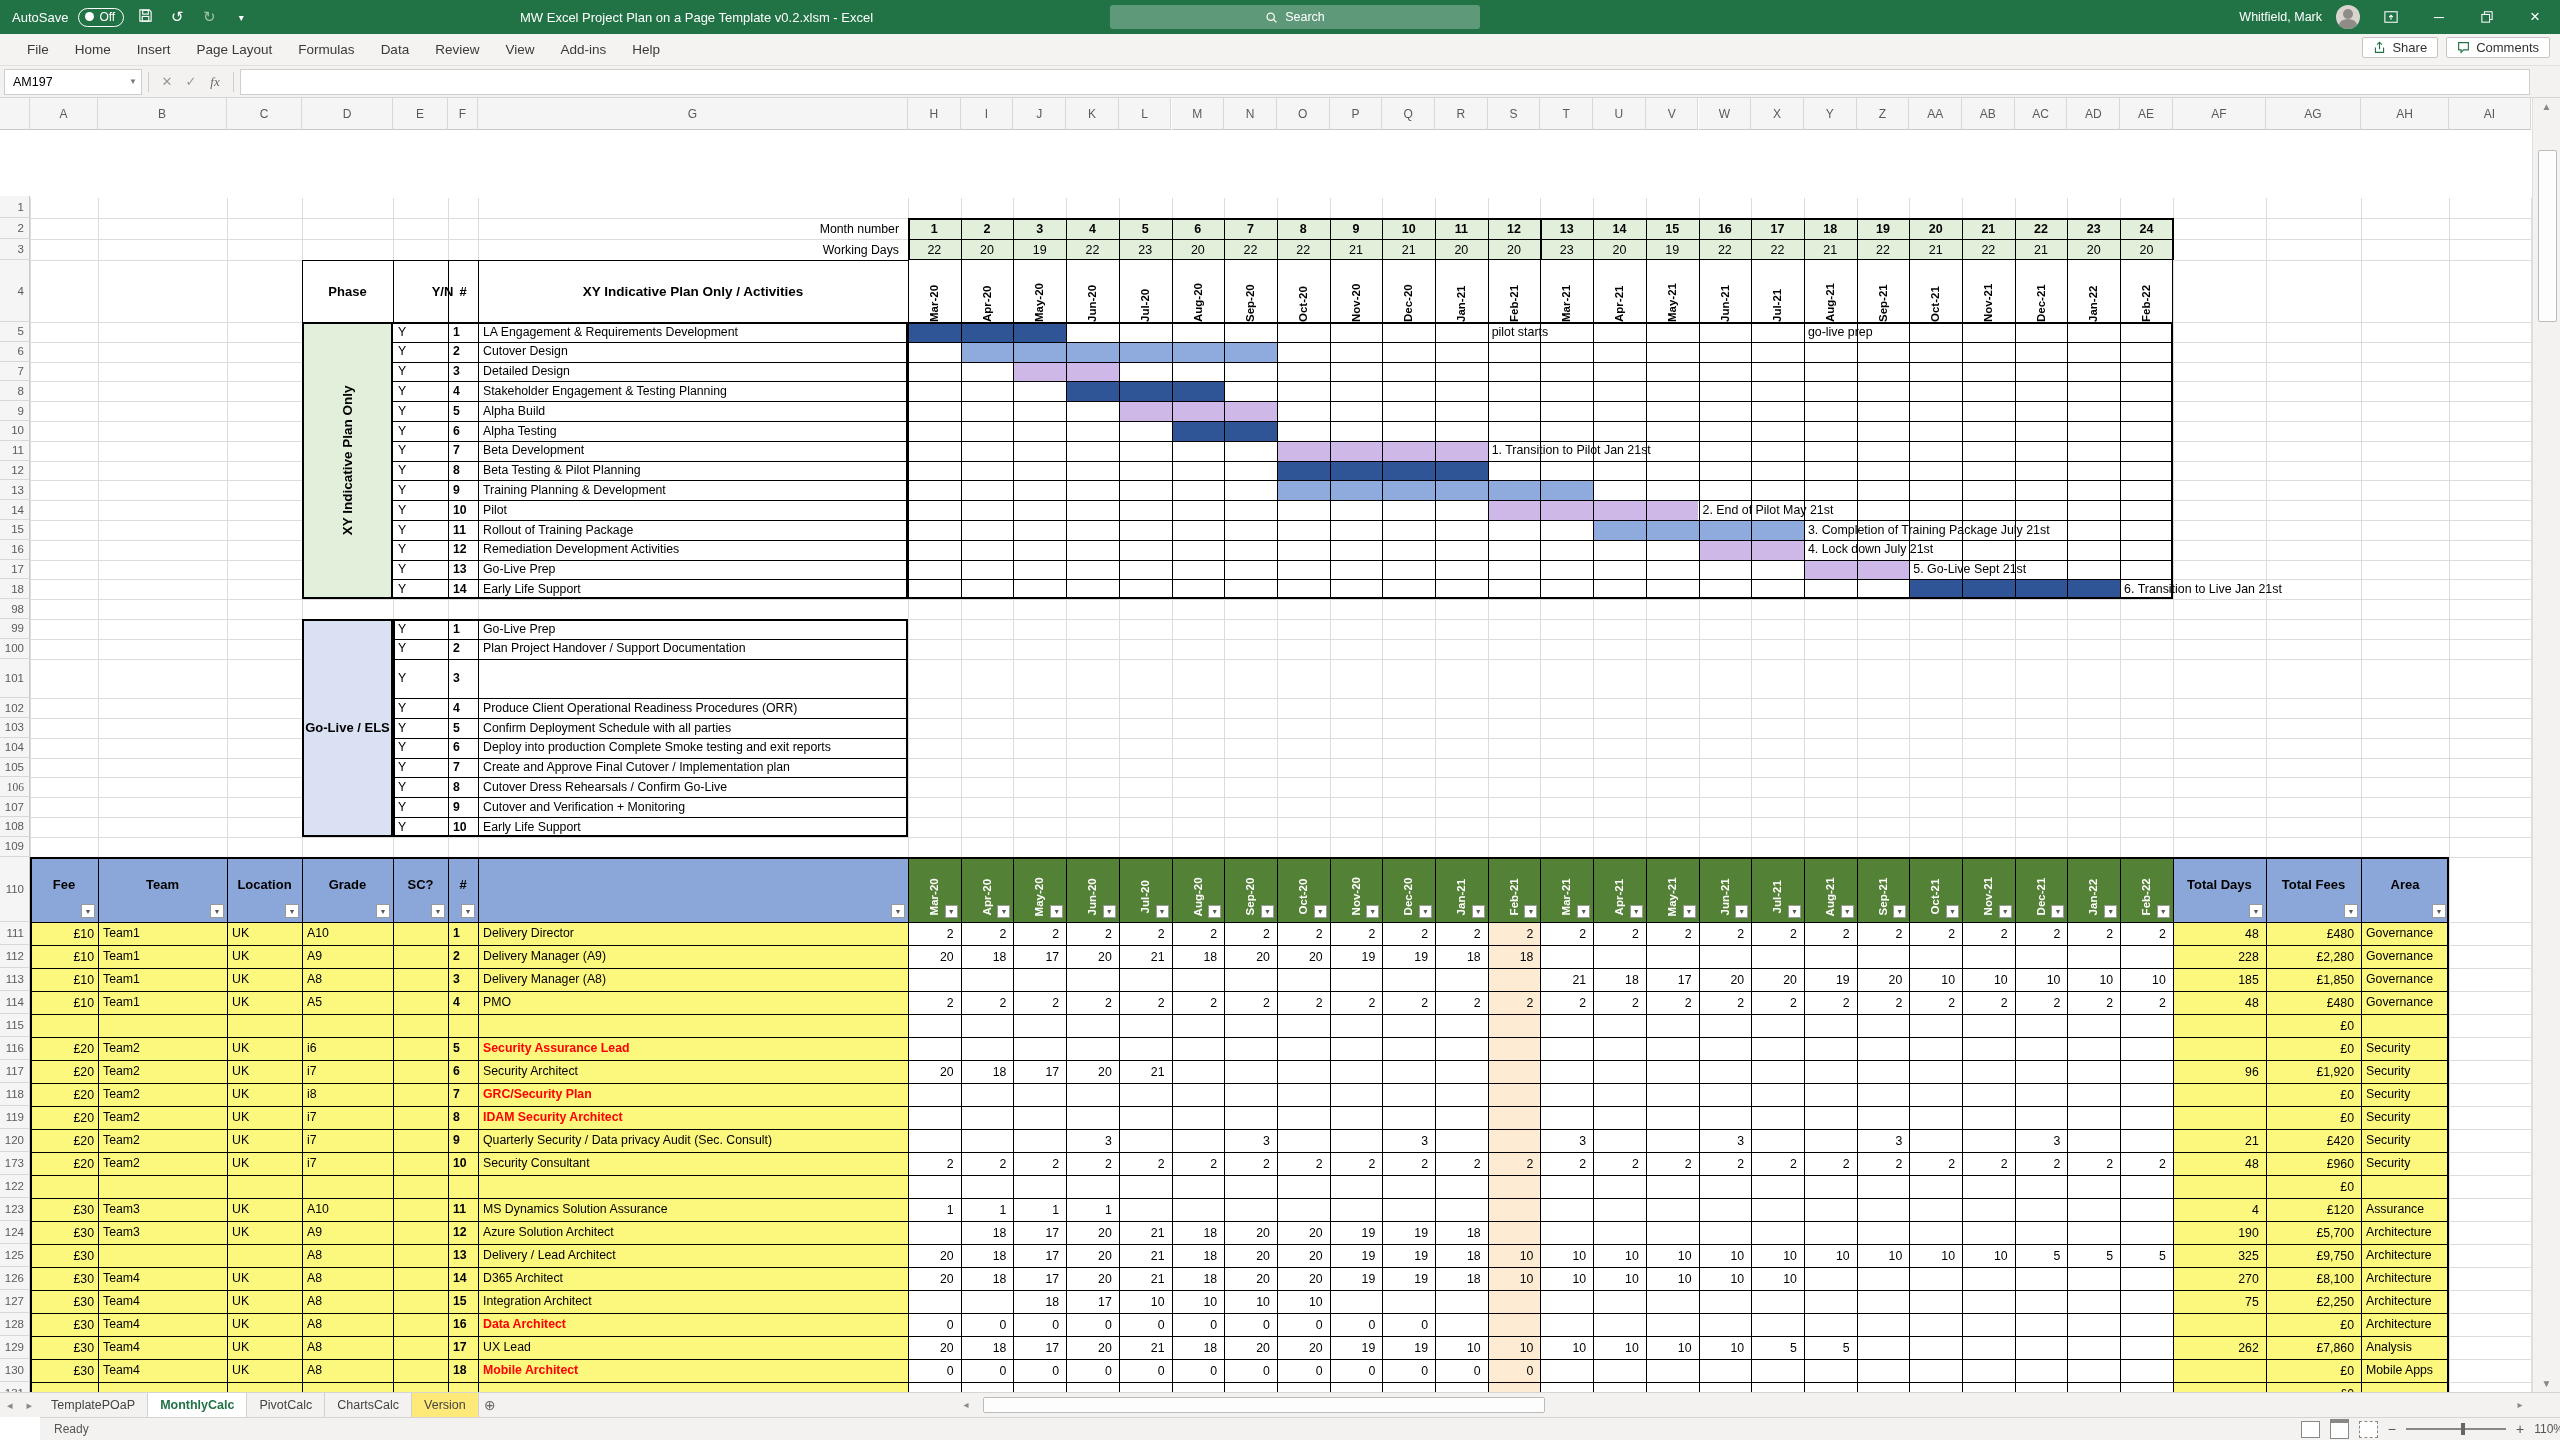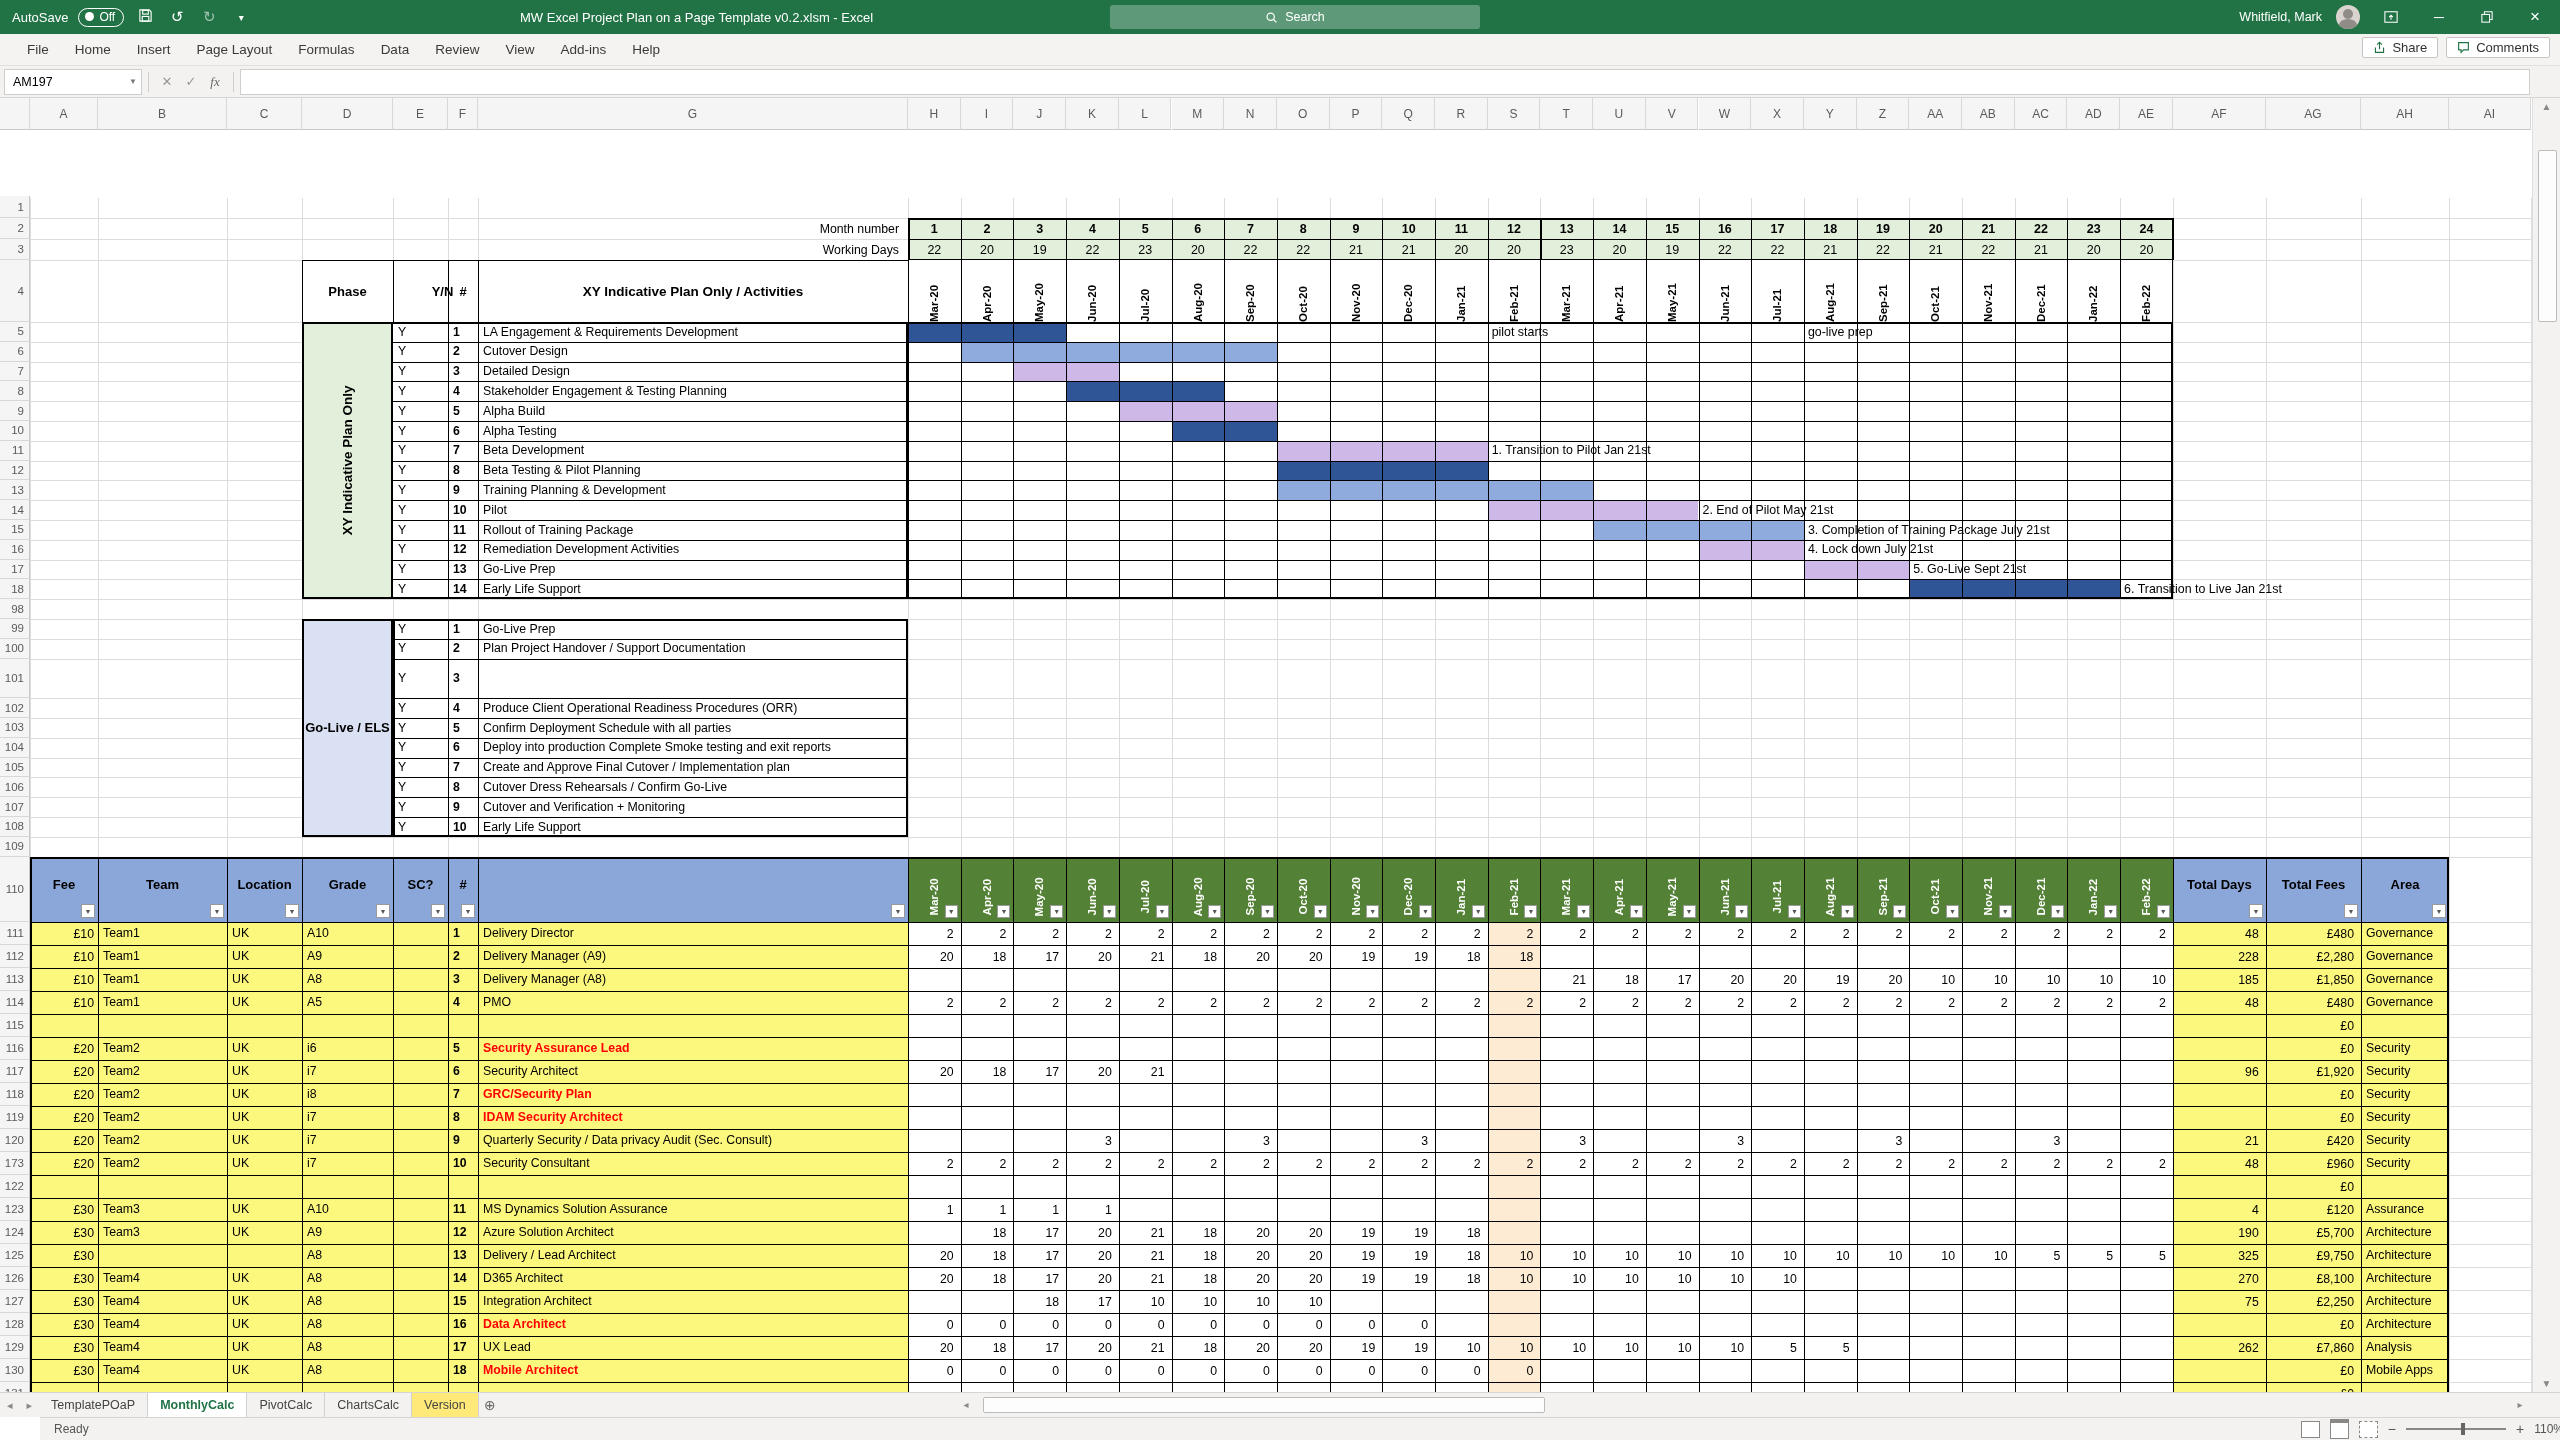--- a/index.html
+++ b/index.html
@@ -221,21 +221,21 @@
       <div class="abs rowhdr" style="left: 0px; top: 461.6px; width: 30px; height: 19.8px;">17</div>
       <div class="abs rowhdr" style="left: 0px; top: 481.4px; width: 30px; height: 19.8px;">18</div>
       <div class="abs rowhdr" style="left: 0px; top: 501.2px; width: 30px; height: 19.8px;">98</div>
       <div class="abs rowhdr" style="left: 0px; top: 521px; width: 30px; height: 19.8px;">99</div>
       <div class="abs rowhdr" style="left: 0px; top: 540.8px; width: 30px; height: 19.8px;">100</div>
       <div class="abs rowhdr" style="left: 0px; top: 560.6px; width: 30px; height: 39.6px;">101</div>
       <div class="abs rowhdr" style="left: 0px; top: 600.2px; width: 30px; height: 19.8px;">102</div>
       <div class="abs rowhdr" style="left: 0px; top: 620px; width: 30px; height: 19.8px;">103</div>
       <div class="abs rowhdr" style="left: 0px; top: 639.8px; width: 30px; height: 19.8px;">104</div>
       <div class="abs rowhdr" style="left: 0px; top: 659.6px; width: 30px; height: 19.8px;">105</div>
-      <div class="abs rowhdr" style="left: 0px; top: 679.4px; width: 30px; height: 19.8px;">106</div>
+      <div class="abs rowhdr" style="left: 0px; top: 679.4px; width: 30px; height: 19.8px; font-family: Liberation Serif, serif;">106</div>
       <div class="abs rowhdr" style="left: 0px; top: 699.2px; width: 30px; height: 19.8px;">107</div>
       <div class="abs rowhdr" style="left: 0px; top: 719px; width: 30px; height: 19.8px;">108</div>
       <div class="abs rowhdr" style="left: 0px; top: 738.8px; width: 30px; height: 19.8px;">109</div>
       <div class="abs rowhdr" style="left: 0px; top: 758.6px; width: 30px; height: 65.4px;">110</div>
       <div class="abs rowhdr" style="left: 0px; top: 824px; width: 30px; height: 23px;">111</div>
       <div class="abs rowhdr" style="left: 0px; top: 847px; width: 30px; height: 23px;">112</div>
       <div class="abs rowhdr" style="left: 0px; top: 870px; width: 30px; height: 23px;">113</div>
       <div class="abs rowhdr" style="left: 0px; top: 893px; width: 30px; height: 23px;">114</div>
       <div class="abs rowhdr" style="left: 0px; top: 916px; width: 30px; height: 23px;">115</div>
       <div class="abs rowhdr" style="left: 0px; top: 939px; width: 30px; height: 23px;">116</div>

